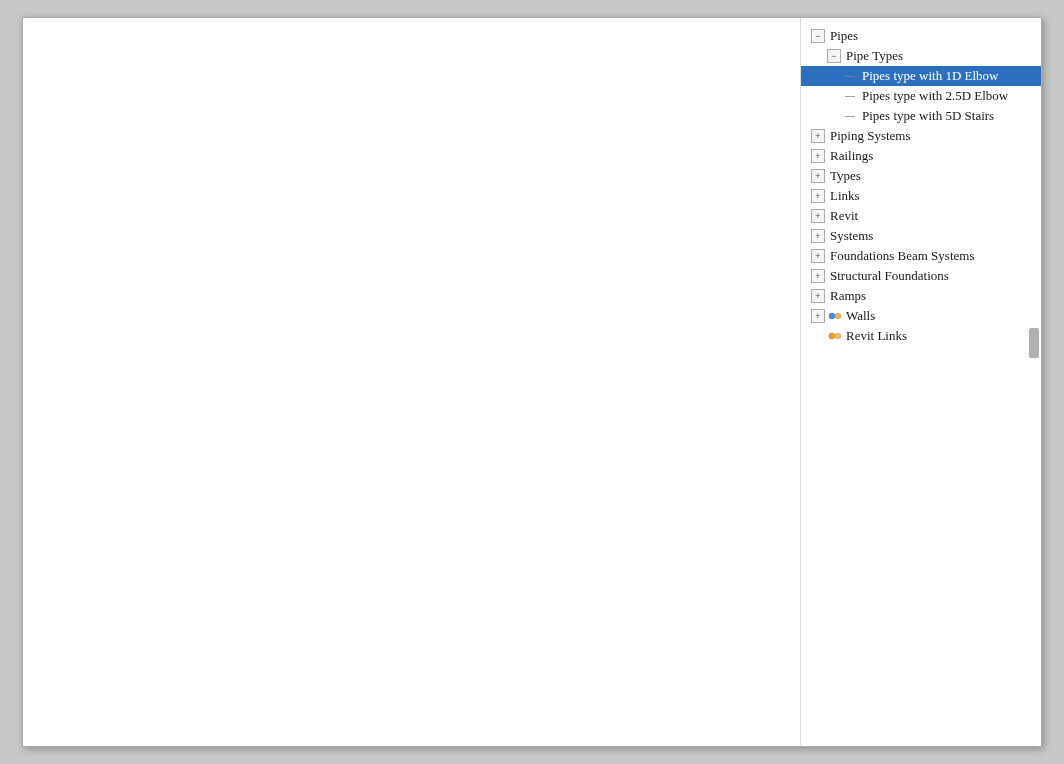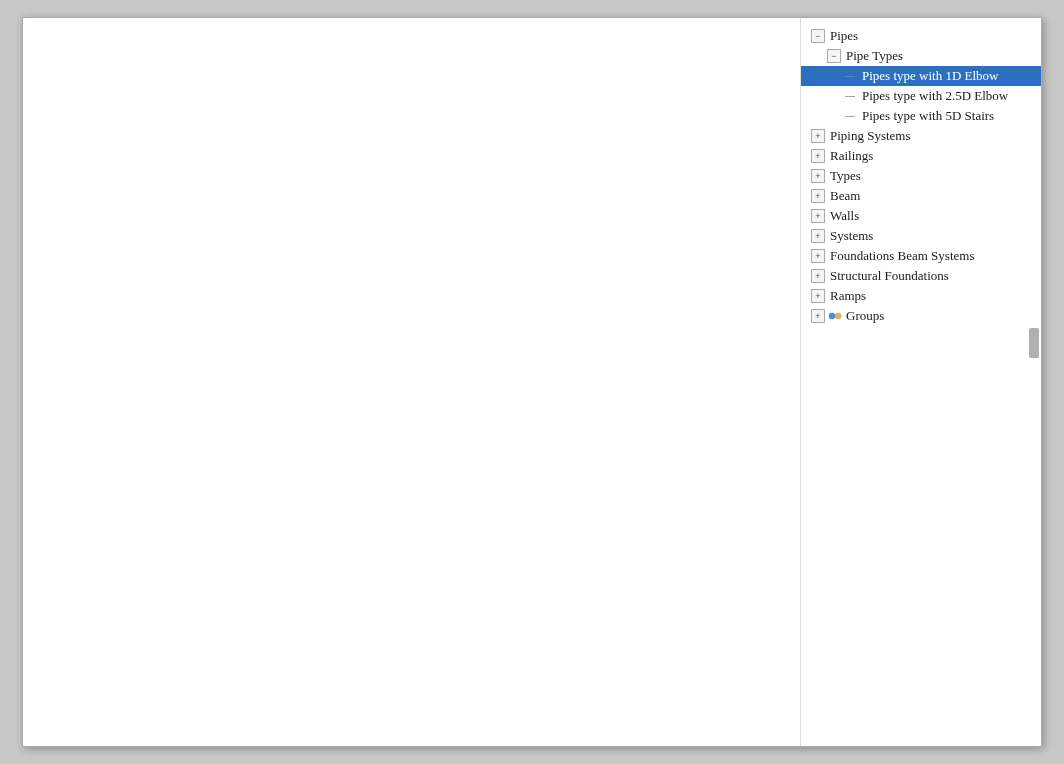--- a/index.html
+++ b/index.html
@@ -166,27 +166,27 @@
         <div class="tree-node">
           <span class="tree-indent" style="width: 10px;"></span>
           <span class="tree-expander plus">+</span>
           <span style="display: inline-block; width: 3px;"></span>
           <span class="tree-label">Types</span>
         </div>
         <div class="tree-node">
           <span class="tree-indent" style="width: 10px;"></span>
           <span class="tree-expander plus">+</span>
           <span style="display: inline-block; width: 3px;"></span>
-          <span class="tree-label">Beam</span>
-        </div>
-        <div class="tree-node">
-          <span class="tree-indent" style="width: 10px;"></span>
-          <span class="tree-expander plus">+</span>
-          <span style="display: inline-block; width: 3px;"></span>
-          <span class="tree-label">Walls</span>
+          <span class="tree-label">Links</span>
+        </div>
+        <div class="tree-node">
+          <span class="tree-indent" style="width: 10px;"></span>
+          <span class="tree-expander plus">+</span>
+          <span style="display: inline-block; width: 3px;"></span>
+          <span class="tree-label">Revit</span>
         </div>
         <div class="tree-node">
           <span class="tree-indent" style="width: 10px;"></span>
           <span class="tree-expander plus">+</span>
           <span style="display: inline-block; width: 3px;"></span>
           <span class="tree-label">Systems</span>
         </div>
         <div class="tree-node">
           <span class="tree-indent" style="width: 10px;"></span>
           <span class="tree-expander plus">+</span>
@@ -207,18 +207,29 @@
         </div>
         <div class="tree-node">
           <span class="tree-indent" style="width: 10px;"></span>
           <span class="tree-expander plus">+</span>
           <span class="tree-icon icon-group">
             <svg width="14" height="14" viewBox="0 0 14 14">
               <circle cx="4" cy="7" r="3" fill="#4a90d9" stroke="#2c6fbe" stroke-width="0.5"></circle>
               <circle cx="10" cy="7" r="3" fill="#e8a030" stroke="#c07820" stroke-width="0.5" opacity="0.8"></circle>
             </svg>
           </span>
-          <span class="tree-label">Groups</span>
+          <span class="tree-label">Walls</span>
+        </div>
+        <div class="tree-node">
+          <span class="tree-indent" style="width: 10px;"></span>
+          <span style="display: inline-block; width: 16px;"></span>
+          <span class="tree-icon icon-link">
+            <svg width="14" height="14" viewBox="0 0 14 14">
+              <circle cx="4" cy="7" r="3" fill="#e8a030" stroke="#c07820" stroke-width="0.5"></circle>
+              <circle cx="10" cy="7" r="3" fill="#e8a030" stroke="#c07820" stroke-width="0.5" opacity="0.7"></circle>
+            </svg>
+          </span>
+          <span class="tree-label">Revit Links</span>
         </div>
       </div>
     <div class="scrollbar-thumb"></div>
   </div>
 </div>
 
 </body></html>

